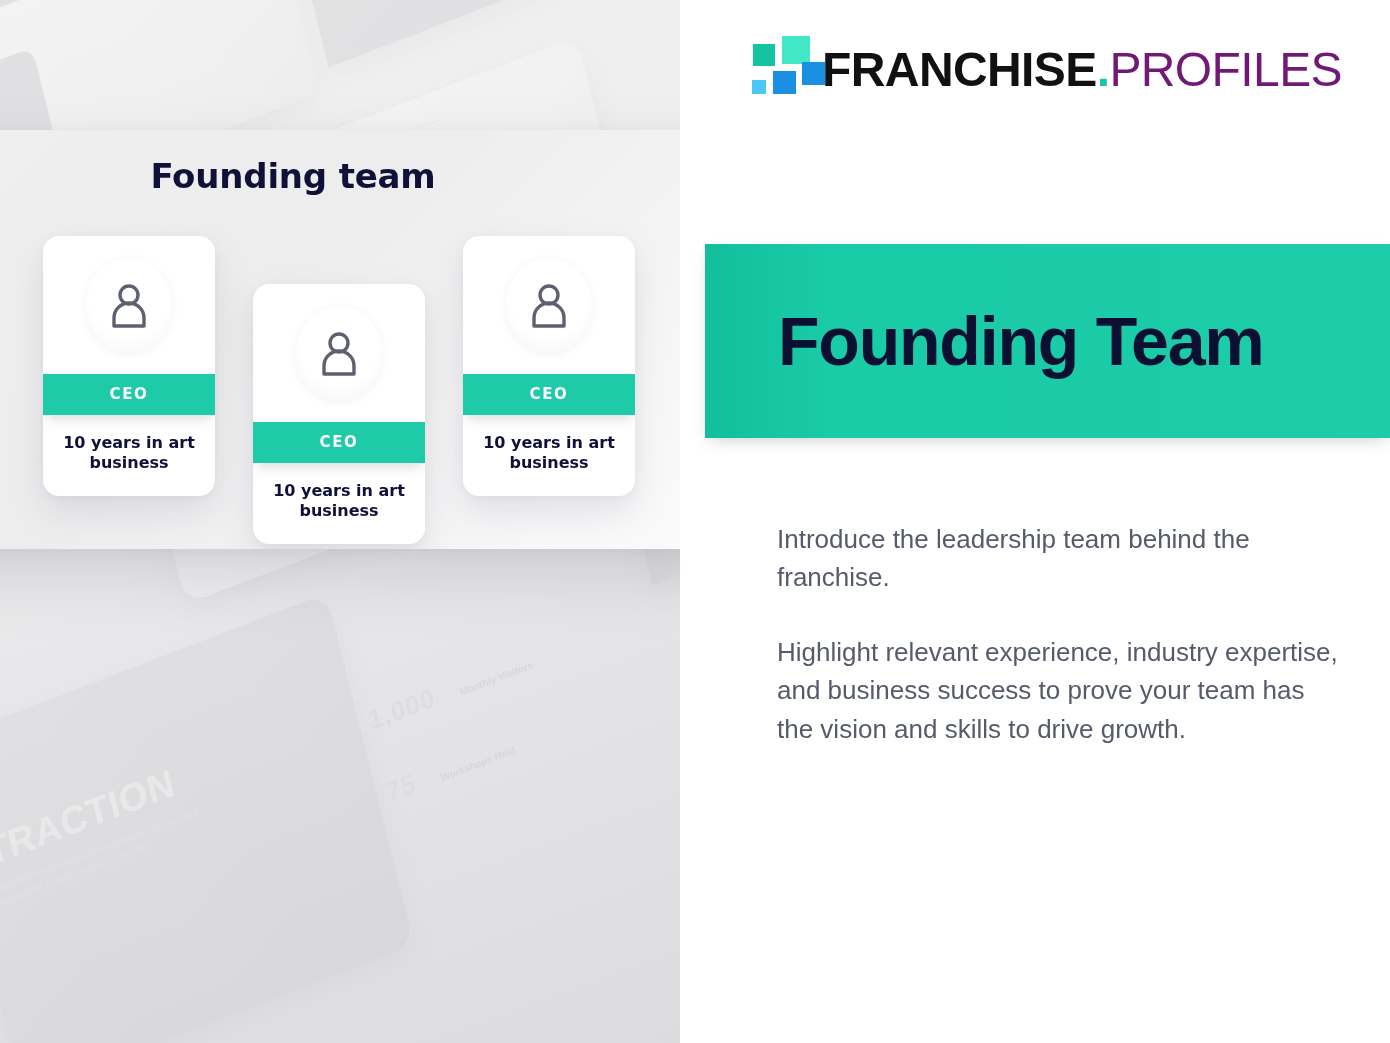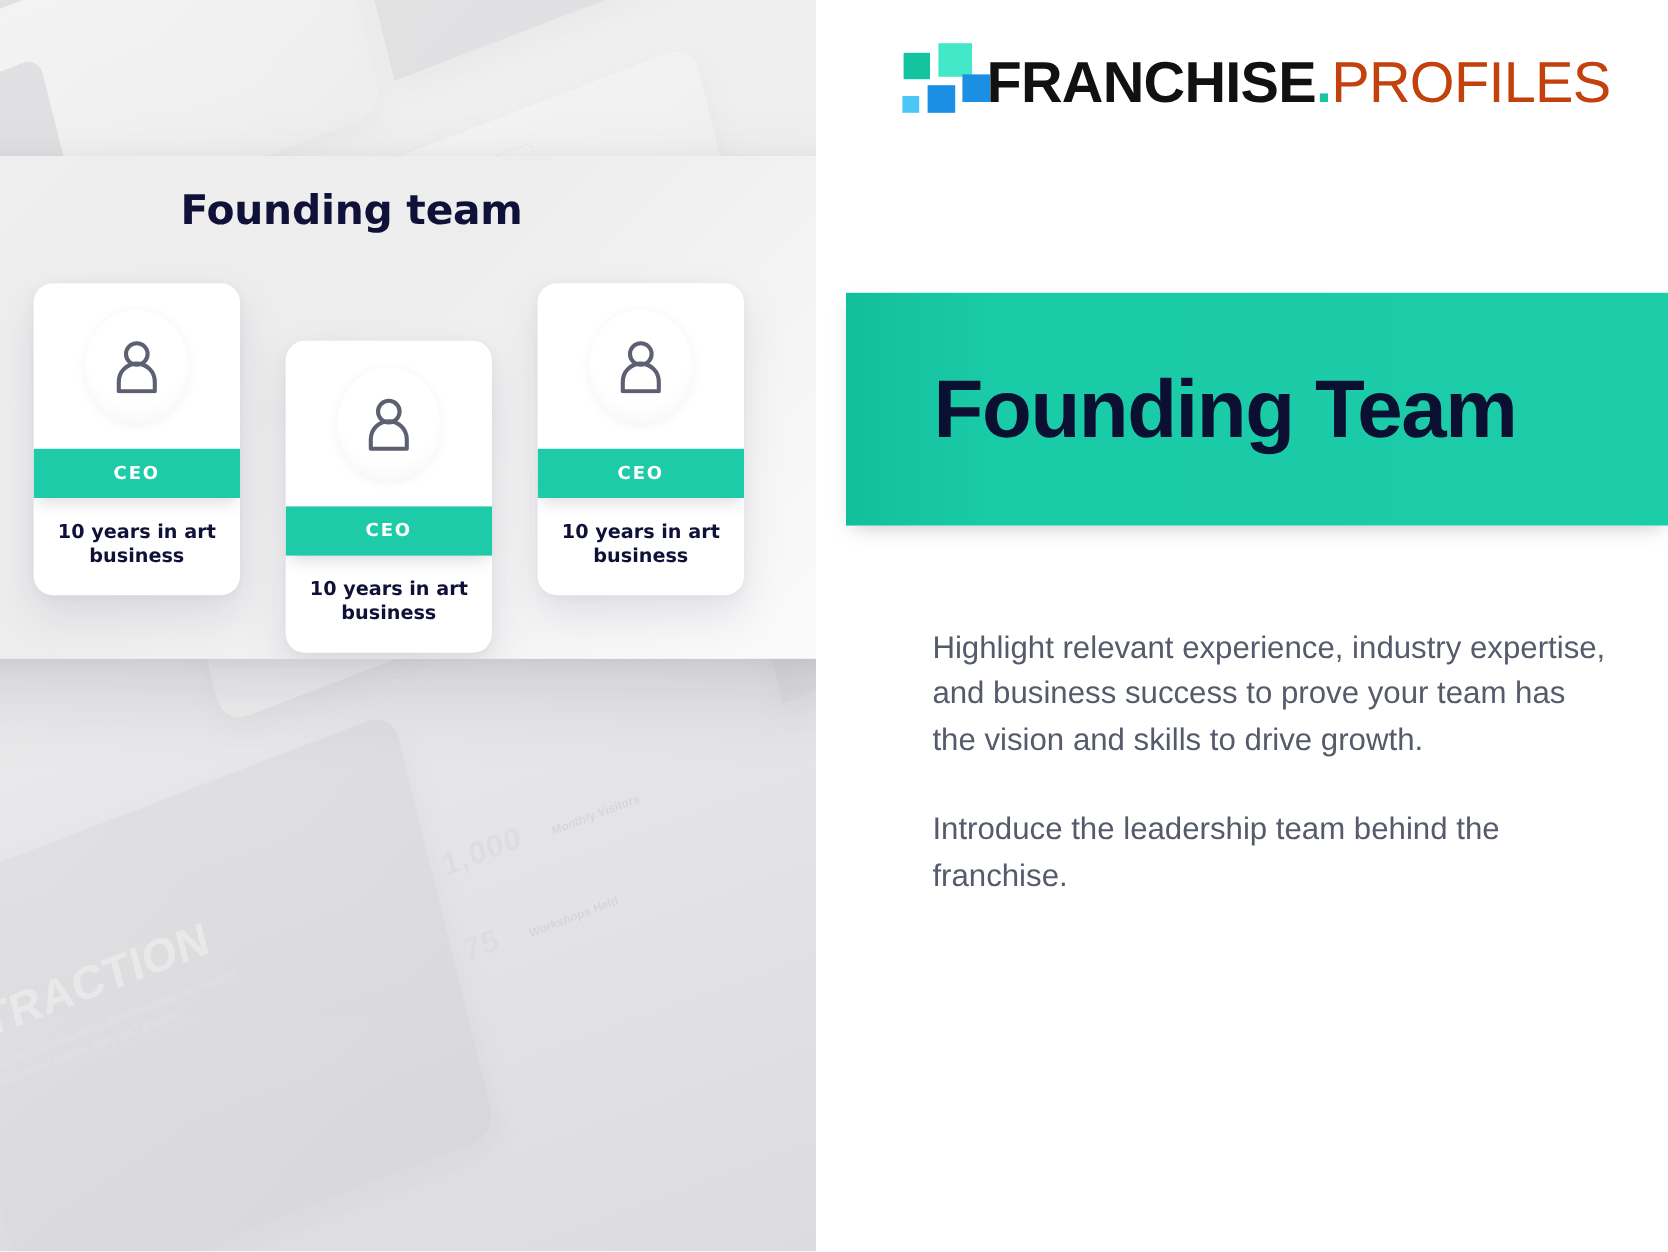--- a/index.html
+++ b/index.html
@@ -69,21 +69,21 @@
   }
   .slide-title{
     position:absolute; left:0; right:0; top:26px;
     text-align:center;
     font-size:34px; font-weight:800;
     color:#101138;
     letter-spacing:-0.2px;
     font-family:"DejaVu Sans", sans-serif;
   }
   .person-cards{
-    position:absolute; left:148px; top:106px;
+    position:absolute; left:163px; top:106px;
     width:600px; height:300px;
   }
   .pcard{
     position:absolute;
     width:172px;
     background:#ffffff;
     border-radius:16px;
     box-shadow:0 16px 34px rgba(125,125,140,.17), 0 2px 8px rgba(125,125,140,.08);
     overflow:hidden;
     text-align:center;
@@ -135,21 +135,21 @@
   .sq-c{ left:12px; top:42px; width:14px; height:14px; background:#4CC7F5; }
   .sq-d{ left:33px; top:33px; width:23px; height:23px; background:#1A8FE3; }
   .sq-e{ left:62px; top:24px; width:23px; height:23px; background:#1A8FE3; }
   .logo-text{
     font-size:48px; letter-spacing:-0.6px; white-space:nowrap;
     font-family:"Liberation Sans", sans-serif;
     display:flex; align-items:baseline;
   }
   .logo-bold{ font-weight:700; color:#111111; }
   .logo-dot{ color:#18C6A4; font-weight:700; }
-  .logo-light{ font-weight:300; color:#c2410c; }
+  .logo-light{ font-weight:300; color:#701a75; }
 
   
   .title-band{
     position:absolute; left:25px; top:244px; right:0; height:194px;
     background:linear-gradient(90deg,#12BF9C 0%, #1ACBA7 18%, #1DCCA9 100%);
     box-shadow:0 6px 16px -6px rgba(120,125,135,.45);
     display:flex; align-items:center;
   }
   .title-band h1{
     margin-left:73px;
@@ -288,19 +288,19 @@
           <span class="logo-dot">.</span>
           <span class="logo-light">PROFILES</span>
       </div>
     </div>
 
     <div class="title-band">
       <h1>Founding Team</h1>
     </div>
 
     <div class="body-copy">
+      <p>Introduce the leadership team behind the franchise.</p>
       <p>Highlight relevant experience, industry expertise, and business success to prove your team has the vision and skills to drive growth.</p>
-      <p>Introduce the leadership team behind the franchise.</p>
     </div>
 
   </div>
 
 </div>
 
 </body></html>

